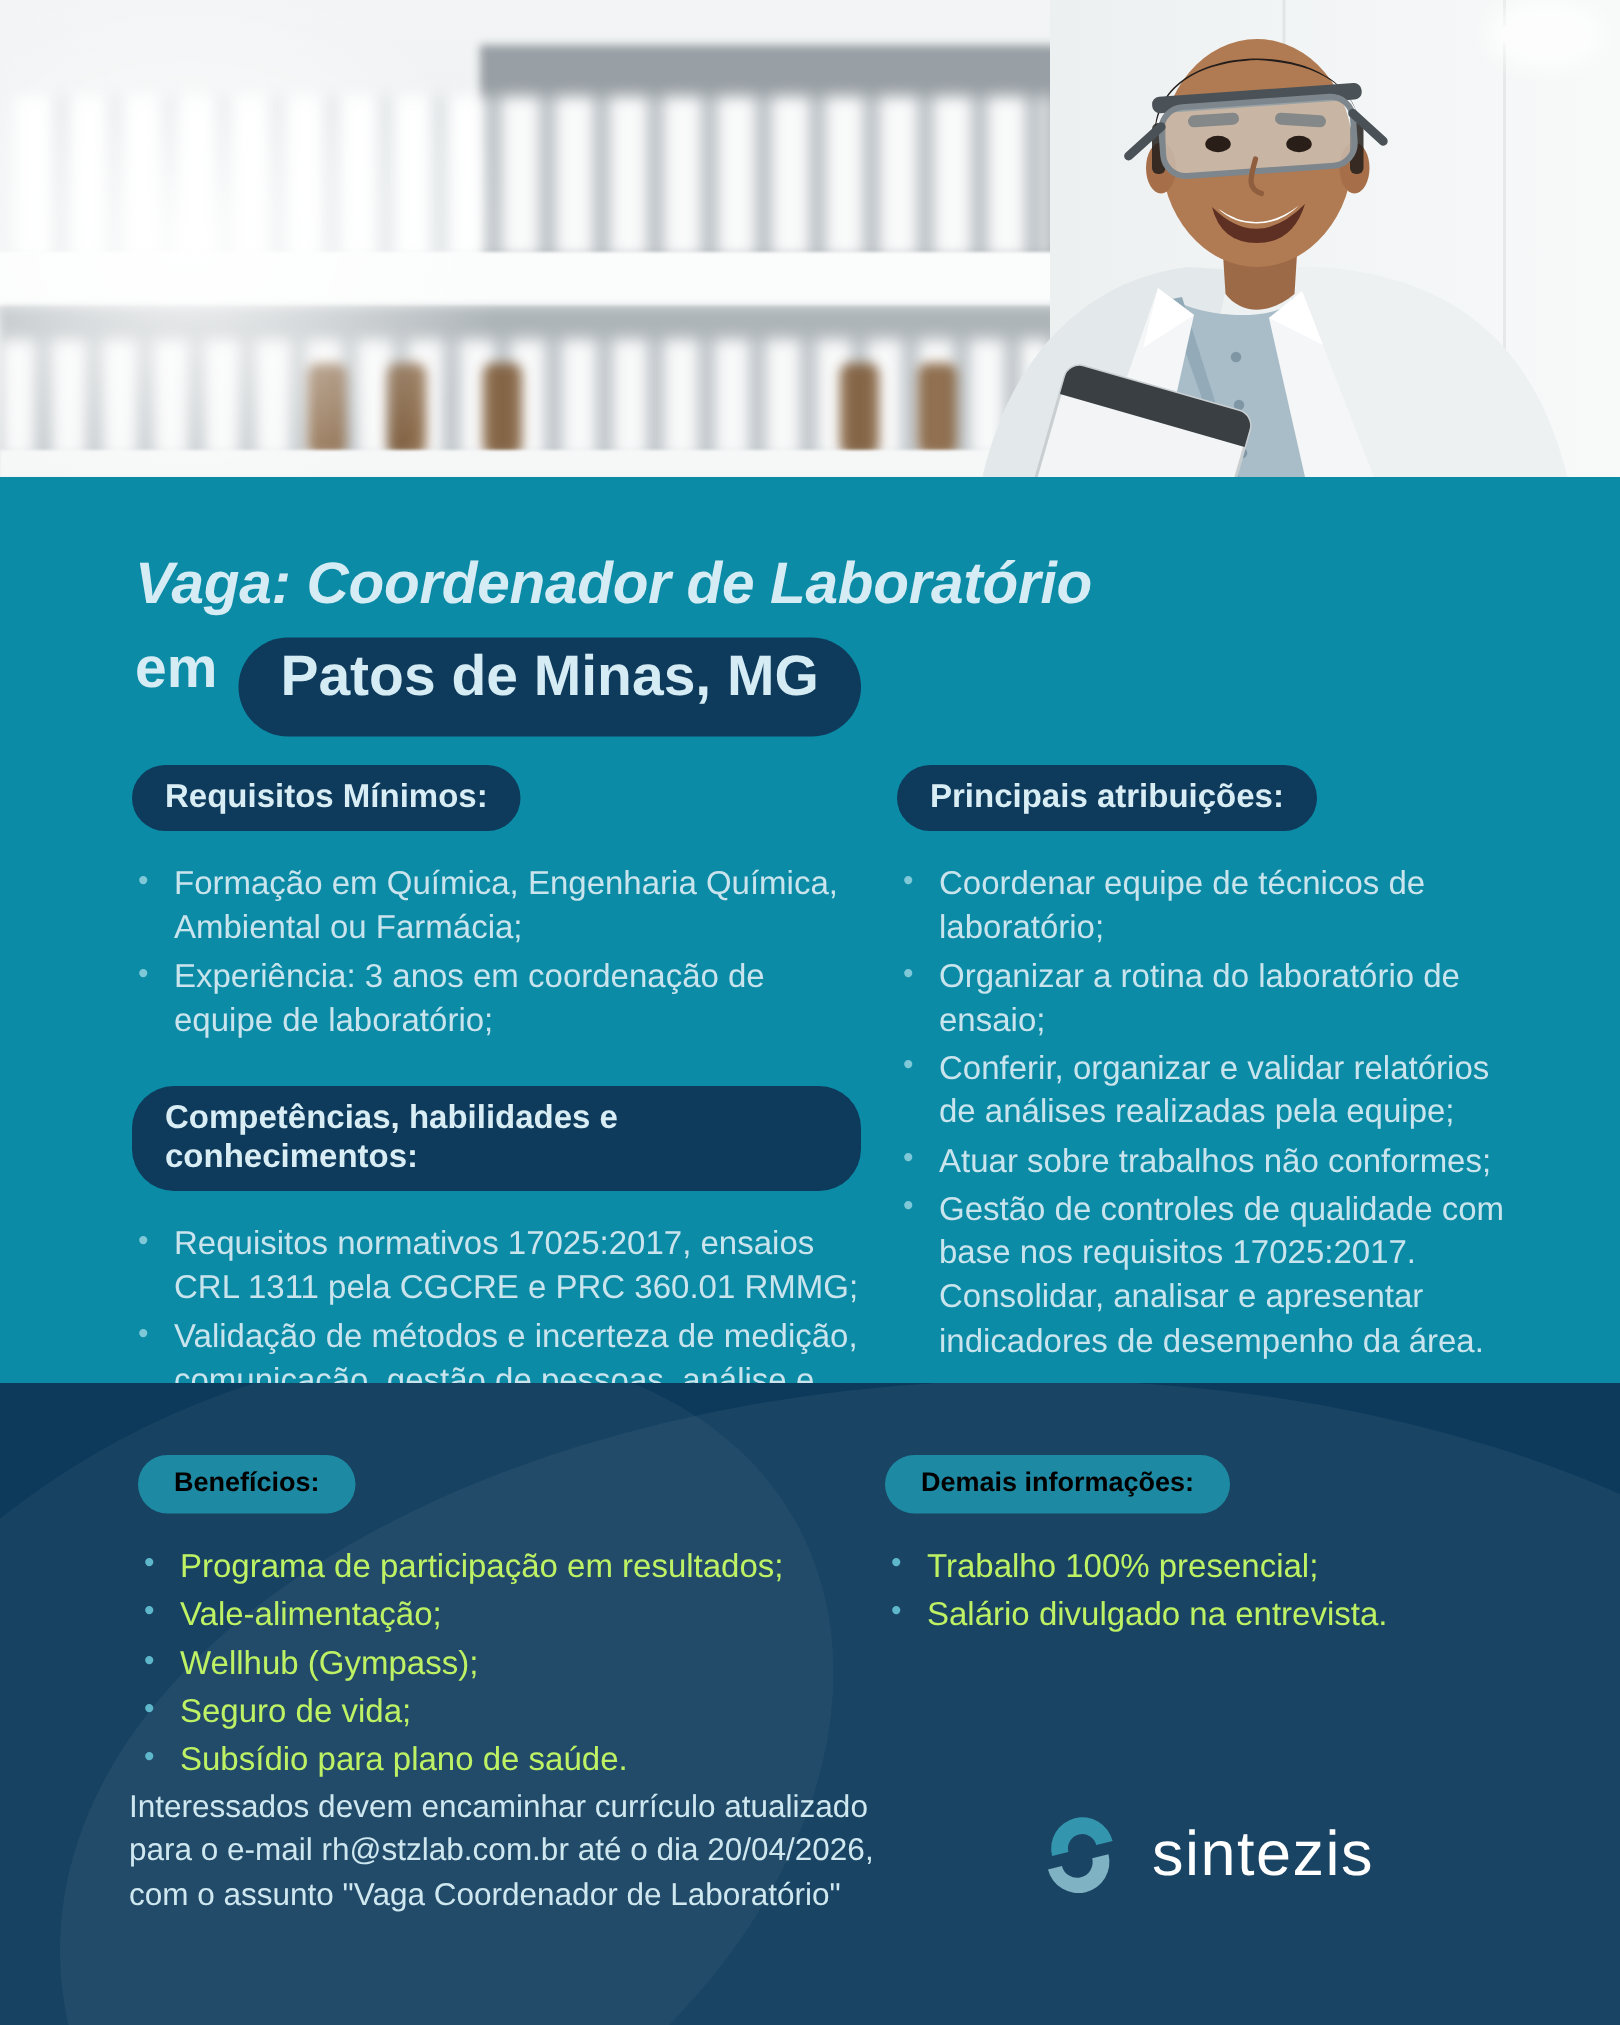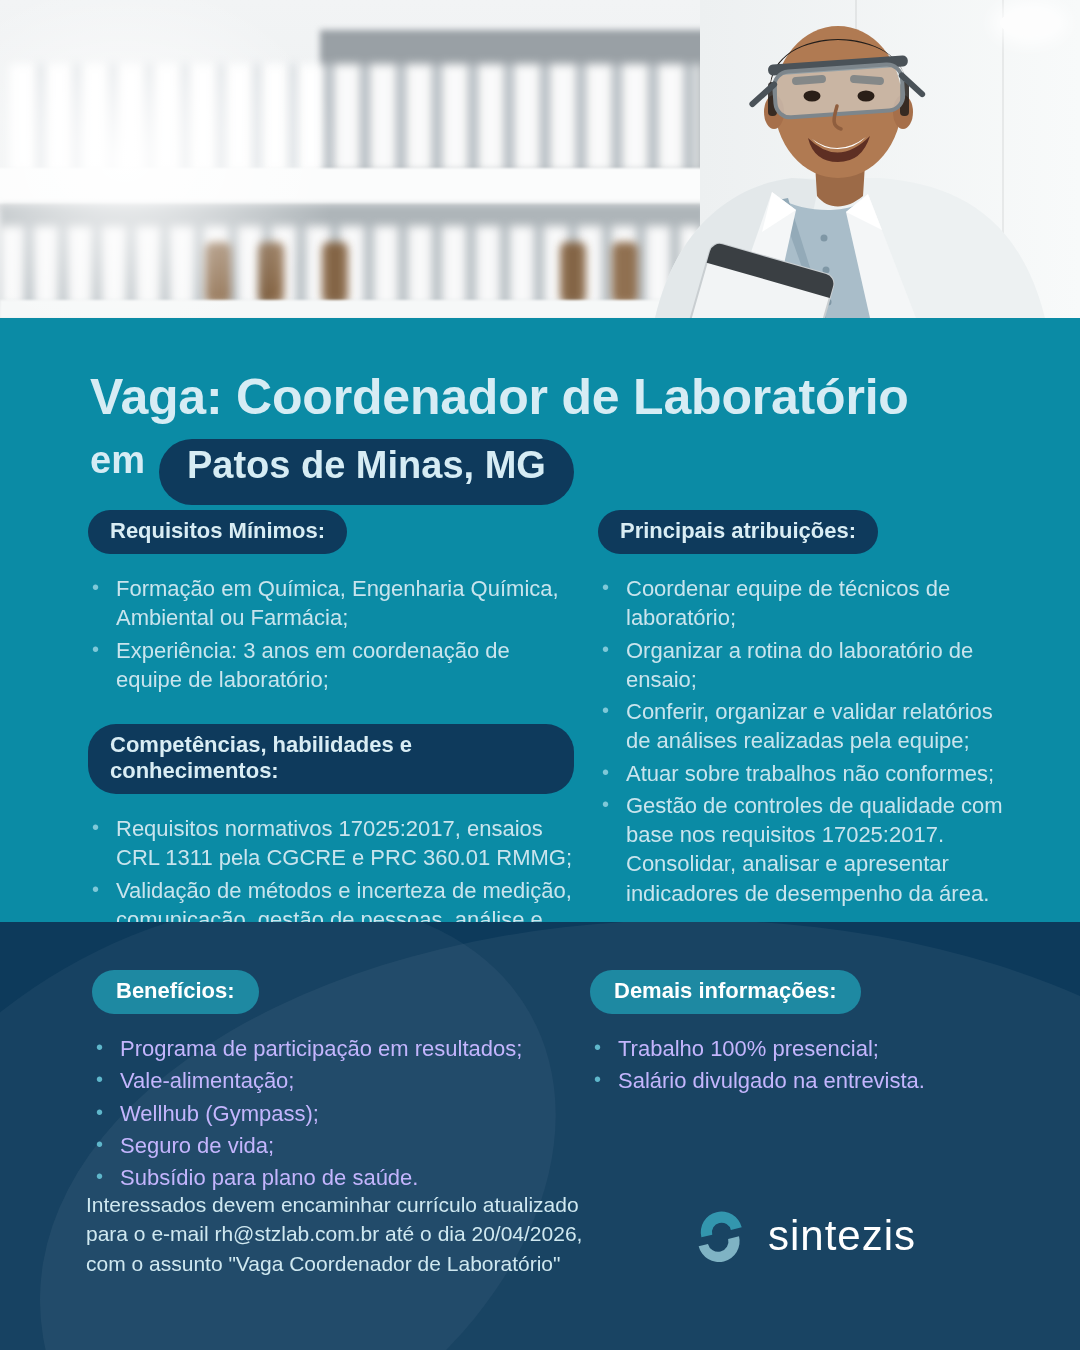--- a/index.html
+++ b/index.html
@@ -33,21 +33,21 @@
   .right-wall { position:absolute; left:700px; top:0; width:380px; height:318px;
     background:linear-gradient(90deg,#edf0f1,#f8fafa); }
   .wall-line { position:absolute; top:0; width:2px; height:318px; background:rgba(0,0,0,0.06); }
   .light-fixture { position:absolute; left:1000px; top:10px; width:60px; height:26px;
     border-radius:50%; background:#fdfdfd; box-shadow:0 0 18px 8px rgba(255,255,255,0.9); }
   .person-svg { position:absolute; left:620px; top:0; }
 
   
   .teal { position:absolute; left:0; top:318px; width:1080px; height:604px; background:#0B8BA5; }
   .title-block { position:absolute; left:90px; top:48px; color:#D6ECF4; }
-  .title-line1 { font-size:50px; font-weight:600; letter-spacing:-0.2px; line-height:1.25; }
+  .title-line1 { font-size:39px; font-weight:600; letter-spacing:-0.2px; line-height:1.25;font-style:italic; }
   .title-line2 { margin-top:10px; font-size:38px; font-weight:600; display:flex; align-items:flex-start; gap:14px; }
   .loc-pill { background:#0E3A5C; border-radius:40px; padding:5px 28px 18px 28px; display:inline-block; }
 
   .pill { display:inline-block; background:#0E3A5C; color:#D9EDF4;
     font-size:22px; font-weight:600; padding:8px 22px 10px 22px; border-radius:28px; }
   .col-left  { position:absolute; left:88px;  top:192px; width:486px; }
   .col-right { position:absolute; left:598px; top:192px; width:424px; }
 
   ul.bullets { list-style:none; margin:20px 0 0 0; padding:0;
     color:#C9E4ED; font-size:22px; line-height:1.33; }
@@ -56,25 +56,25 @@
     color:#7FC8D8; font-size:20px; }
   .pill-gap { margin-top:30px; }
 
   
   .navy { position:absolute; left:0; top:922px; width:1080px; height:428px;
     background:#0D3A5B; overflow:hidden; }
   .swoosh1 { position:absolute; left:-180px; top:10px; width:760px; height:540px;
     background:rgba(255,255,255,0.045); border-radius:50%; transform:rotate(-30deg); }
   .swoosh2 { position:absolute; right:-260px; bottom:-330px; width:1300px; height:760px;
     background:rgba(255,255,255,0.05); border-radius:50%; }
-  .pill-teal { display:inline-block; background:#1E89A2; color:#ffffff;
-    font-size:22px; font-weight:600; padding:8px 24px 10px 24px; border-radius:28px; }
+  .pill-teal { display:inline-block; background:#1E89A2; color:#000000;
+    font-size:18px; font-weight:600; padding:8px 24px 10px 24px; border-radius:28px; }
   .ncol-left  { position:absolute; left:92px;  top:48px; width:500px; }
   .ncol-right { position:absolute; left:590px; top:48px; width:440px; }
-  .navy ul.bullets { color:#c4b5fd; }
+  .navy ul.bullets { color:#bef264; }
   .navy ul.bullets li::before { color:#5FB7CB; }
 
   .contact { position:absolute; left:86px; top:268px; color:#CFE8F0;
     font-size:21px; font-weight:400; line-height:1.4; white-space:nowrap; }
   .logo { position:absolute; left:688px; top:282px; display:flex; align-items:center; gap:16px;text-align:right; }
   .logo-text { color:#FFFFFF; font-size:42px; font-weight:500; letter-spacing:1px; }
 </style>
 </head>
 <body>
 

